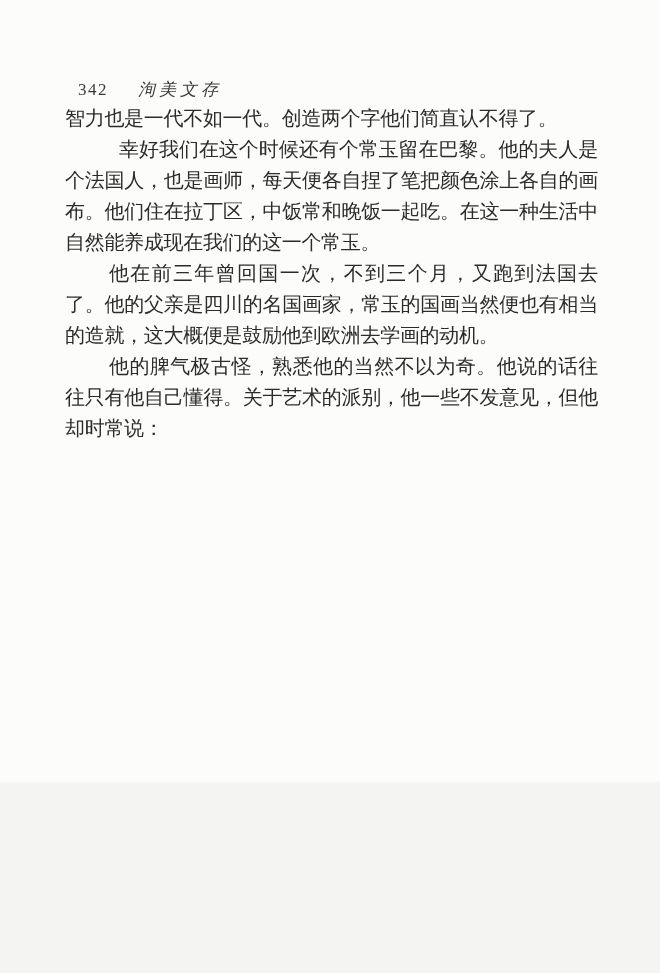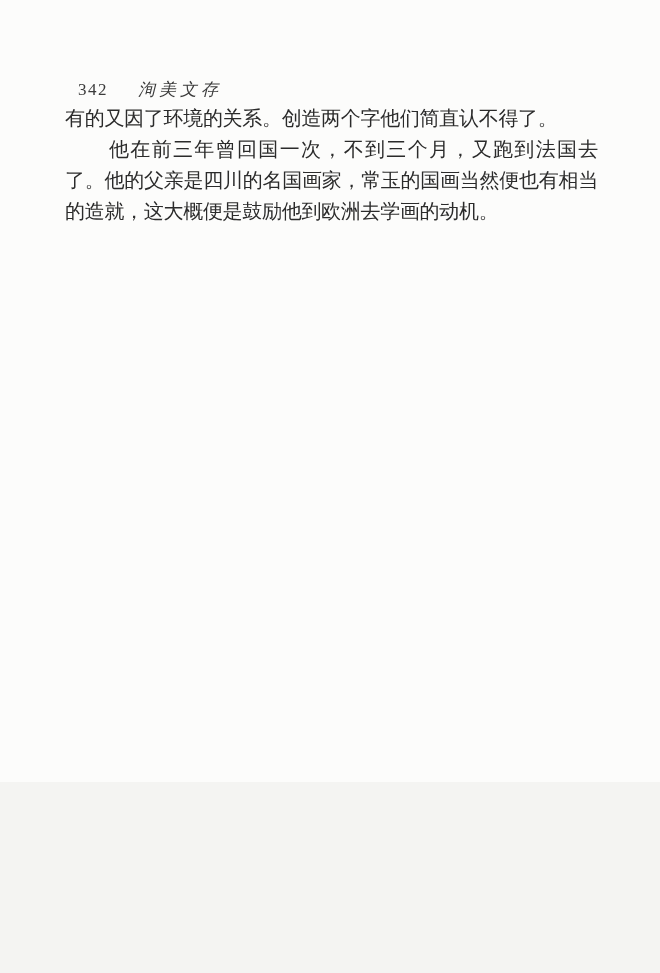--- a/index.html
+++ b/index.html
@@ -59,17 +59,19 @@
 </head>
 <body>
 
 <div class="page">
 
   <div class="page-header">
     <span class="page-number">342</span><span class="book-title">洵美文存</span>
   </div>
 
   <div class="page-body">
-    <p>有的又因了环境的关系。创造两个字他们简直认不得了。</p>
+    <p>智力也是一代不如一代。创造两个字他们简直认不得了。</p>
+    <p class="para-indent-wide">幸好我们在这个时候还有个常玉留在巴黎。他的夫人是个法国人，也是画师，每天便各自捏了笔把颜色涂上各自的画布。他们住在拉丁区，中饭常和晚饭一起吃。在这一种生活中自然能养成现在我们的这一个常玉。</p>
     <p class="para-indent">他在前三年曾回国一次，不到三个月，又跑到法国去了。他的父亲是四川的名国画家，常玉的国画当然便也有相当的造就，这大概便是鼓励他到欧洲去学画的动机。</p>
+    <p class="para-indent">他的脾气极古怪，熟悉他的当然不以为奇。他说的话往往只有他自己懂得。关于艺术的派别，他一些不发意见，但他却时常说：</p>
   </div>
 
 </div>
 
 </body></html>

